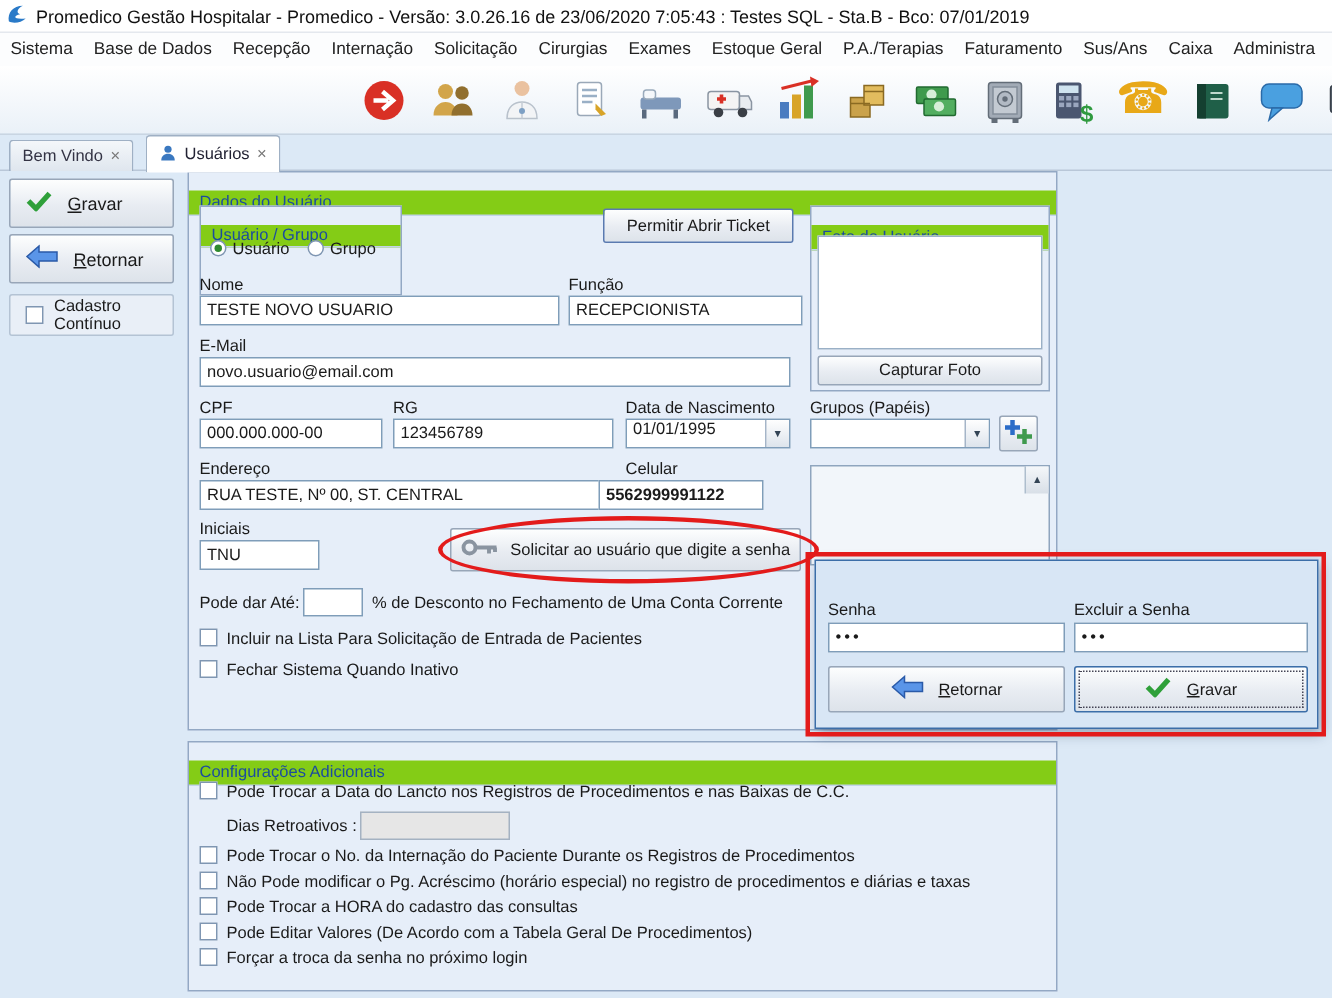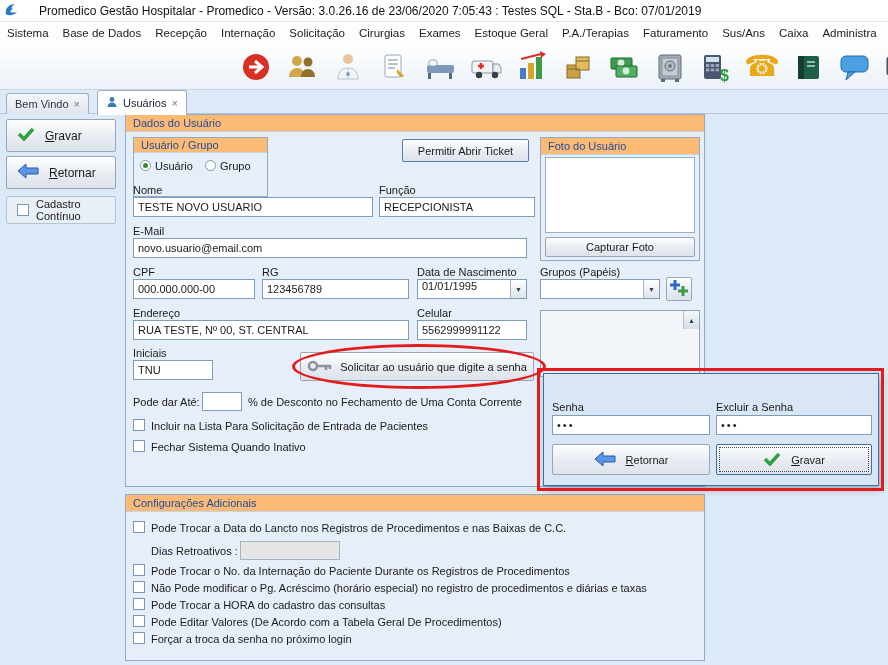--- a/index.html
+++ b/index.html
@@ -1,21 +1,21 @@
 <!DOCTYPE html>
 <html><head>
 <meta charset="utf-8">
 <style>
   *{box-sizing:border-box;margin:0;padding:0}
   html,body{width:888px;height:665px;overflow:hidden}
   body{position:relative;font-family:"Liberation Sans",sans-serif;font-size:11px;color:#1a1a1a;background:#dce9f6}
   .abs{position:absolute}
   .nowrap{white-space:nowrap}
   
-  .titlebar{left:0;top:0;width:888px;height:22px;background:#fff;display:flex;align-items:center;gap:20px;padding-left:4px;font-size:12px;color:#111;border-bottom:1px solid #e4e8ee}
+  .titlebar{left:0;top:0;width:888px;height:22px;background:#fff;display:flex;align-items:center;gap:5px;padding-left:4px;font-size:12px;color:#111;border-bottom:1px solid #e4e8ee}
   .menubar{left:0;top:22px;width:888px;height:22px;background:#fcfdfe;display:flex;align-items:flex-end;font-size:11.5px;color:#222;white-space:nowrap;overflow:hidden}
   .menu-item{padding:0 7px;line-height:22px}
   .toolbar{left:0;top:44px;width:888px;height:46px;background:linear-gradient(#ffffff,#eaf1f8);border-bottom:1px solid #c9d5e2;display:flex;align-items:center;gap:10px;padding-left:238px;overflow:hidden}
   .tbico{width:36px;height:36px;display:flex;align-items:center;justify-content:center;flex:0 0 auto}
   .tabstrip{left:0;top:90px;width:888px;height:24px;border-bottom:1px solid #b9c7d8}
   .tab{position:absolute;display:flex;align-items:center;gap:5px;padding:0 8px;border:1px solid #9fb0c4;border-bottom:none;border-radius:3px 3px 0 0;font-size:11px}
   .tab-inactive{left:6px;top:3px;height:21px;background:linear-gradient(#f4f7fa,#dfe6ee);color:#334}
   .tab-active{left:97px;top:0;height:25px;background:#fff;color:#223;z-index:2}
   .tab-close{color:#777;font-size:11px;line-height:1}
   
@@ -25,21 +25,21 @@
   .combo-val{flex:1;padding-left:4px;font-size:11px}
   .dd{width:16px;align-self:stretch;border-left:1px solid #a5b5c8;background:linear-gradient(#fefefe,#dde4ec);display:flex;align-items:center;justify-content:center;font-size:7px;color:#345}
   .btn3d{position:absolute;border:1px solid #98a6b8;border-radius:2px;background:linear-gradient(180deg,#fdfefe,#e8ecf2 55%,#dde3ea);display:flex;align-items:center;justify-content:center;font-size:11px;color:#1a1a1a}
   .sbtn{left:6px;width:110px;height:33px;justify-content:flex-start;padding-left:10px;gap:10px;font-size:12px}
   .accel::first-letter{text-decoration:underline}
   .cb{position:absolute;width:12px;height:12px;border:1px solid #7f96b2;background:#fff}
   .radio{position:absolute;width:11px;height:11px;border:1px solid #7f96b2;border-radius:50%;background:#fff}
   .radio-sel::after{content:"";position:absolute;left:2px;top:2px;width:5px;height:5px;border-radius:50%;background:#2f8a2f}
   
   .groupbox{position:absolute;border:1px solid #93a8c4;background:#e6eef9}
-  .gb-header{position:absolute;left:0;top:0;right:0;height:17px;line-height:17px;padding-left:7px;color:#1b4c9e;background:#fdba74;border-bottom:1px solid #c2d4e8;white-space:nowrap;overflow:hidden}
+  .gb-header{position:absolute;left:0;top:12px;right:0;height:17px;line-height:17px;padding-left:7px;color:#1b4c9e;background:#84cc16;border-bottom:1px solid #c2d4e8;white-space:nowrap;overflow:hidden}
   
   .grid{position:absolute;border:1px solid #8fa5be;background:#f2f6fa}
   .grid-header{position:absolute;left:0;top:0;right:0;height:18px;line-height:18px;padding-left:5px;background:linear-gradient(#fbfcfd,#dde3ea);border-bottom:1px solid #aebecd;color:#223;white-space:nowrap}
   .grid-upbtn{position:absolute;right:0;top:0;width:16px;height:18px;border-left:1px solid #aebecd;background:linear-gradient(#f4f7fa,#d8dfe7);display:flex;align-items:center;justify-content:center;font-size:7px;color:#345}
   .grid-row{position:absolute;left:0;right:0;height:17px;line-height:17px;padding-left:5px;background:#fdfefe;color:#223;white-space:nowrap}
   
   .dialog{position:absolute;left:543px;top:373px;width:336px;height:113px;background:#d8e6f5;border:1px solid #3c6ea8;box-shadow:2px 3px 8px rgba(20,40,70,.35);z-index:50}
   .dialog-title{position:absolute;left:0;top:0;right:0;height:21px;line-height:21px;padding-left:7px;background:linear-gradient(#1a64cf,#4e93e9);color:#fff;font-weight:bold;font-size:12px}
   .focused{outline:1px dotted #445;outline-offset:-4px;border-color:#3c6ea8}
   
@@ -279,21 +279,21 @@
 <div class="btn3d" style="left:666px;top:277px;width:26px;height:24px">
   <span><svg width="20" height="18" viewBox="0 0 20 18">
         <path d="M6 1v10M1 6h10" stroke="#2b6cc8" stroke-width="3"></path>
         <path d="M14 7v10M9 12h10" stroke="#3f9a4d" stroke-width="3"></path>
       </svg></span>
 </div>
 
 <div class="lbl abs" style="left:133px;top:307px">Endereço</div>
 <input class="tb" style="left: 133px; top: 320px; width: 276px;" value="RUA TESTE, Nº 00, ST. CENTRAL">
 <div class="lbl abs" style="left:417px;top:307px">Celular</div>
-<input class="tb" style="left: 417px; top: 320px; width: 110px;" value="5562999991122">
+<input class="tb" style="left: 399px; top: 320px; width: 110px; font-weight: bold;" value="5562999991122">
 
 <div class="grid" style="left:540px;top:310px;width:160px;height:67px">
   <div class="grid-upbtn">▲</div>
 </div>
 
 <div class="lbl abs" style="left:133px;top:347px">Iniciais</div>
 <input class="tb" style="left: 133px; top: 360px; width: 80px;" value="TNU">
 
 <div class="btn3d" style="left:300px;top:352px;width:234px;height:29px;gap:7px">
   <span><svg width="26" height="18" viewBox="0 0 26 18">

